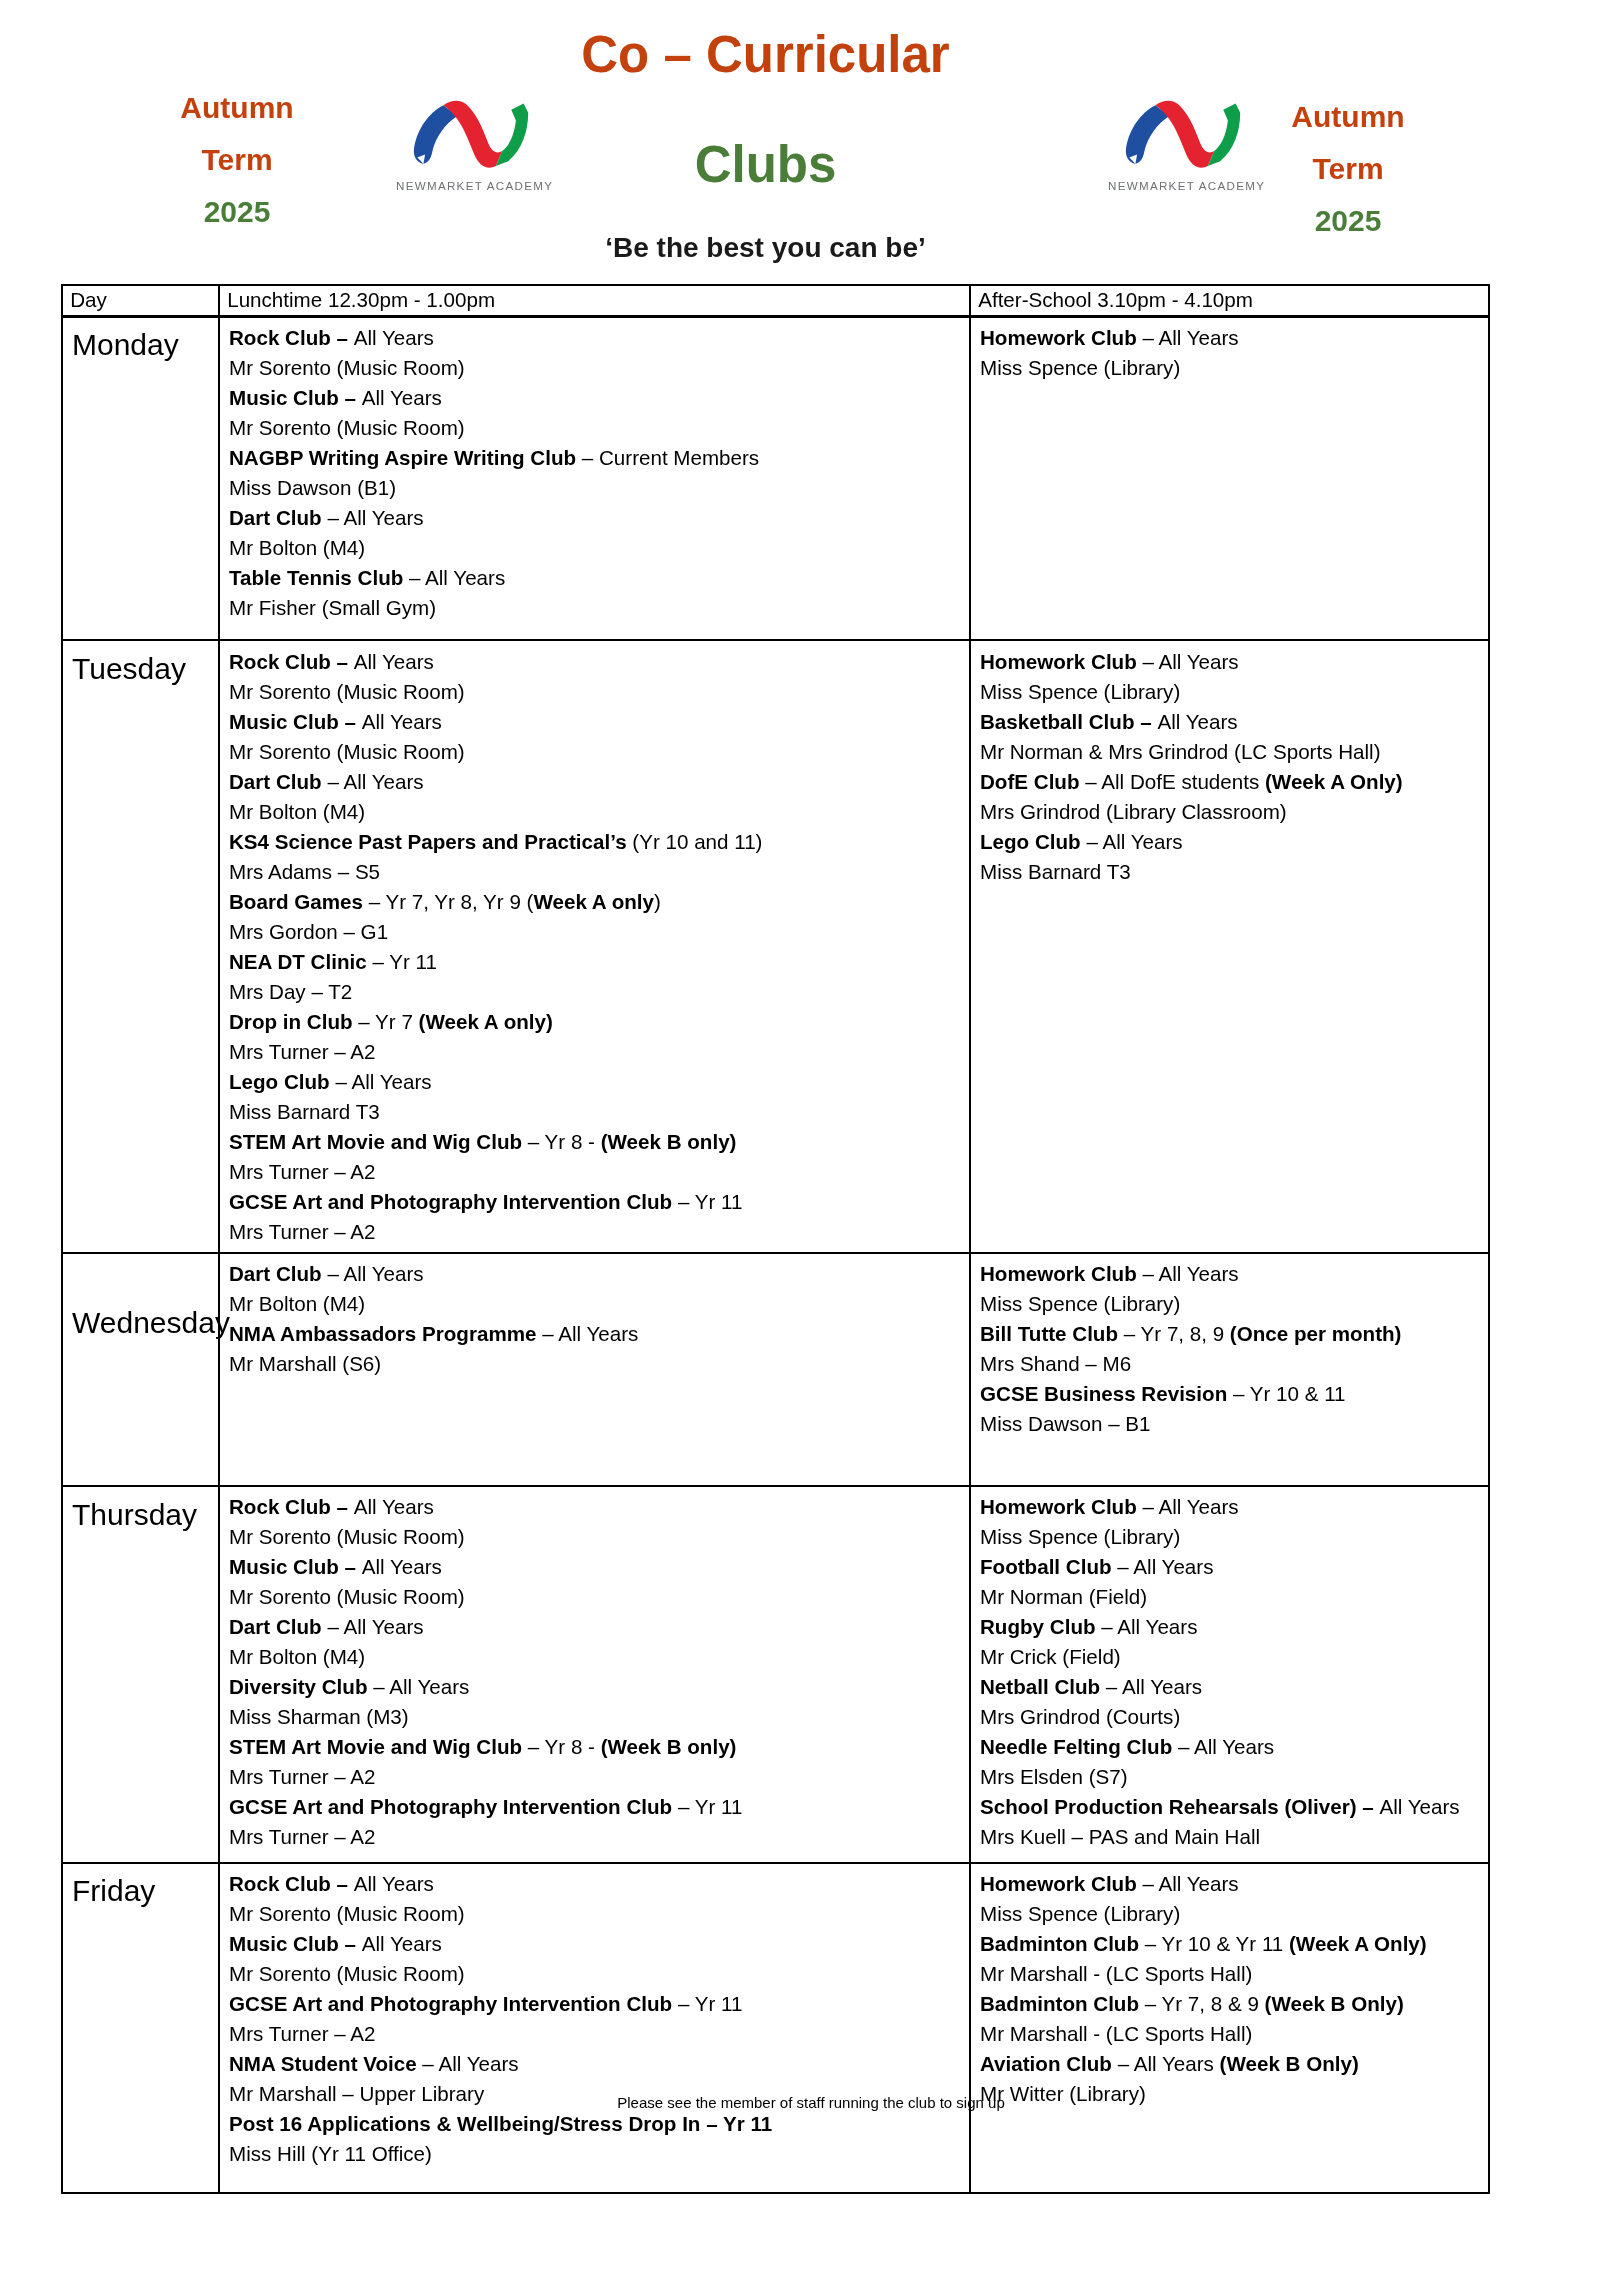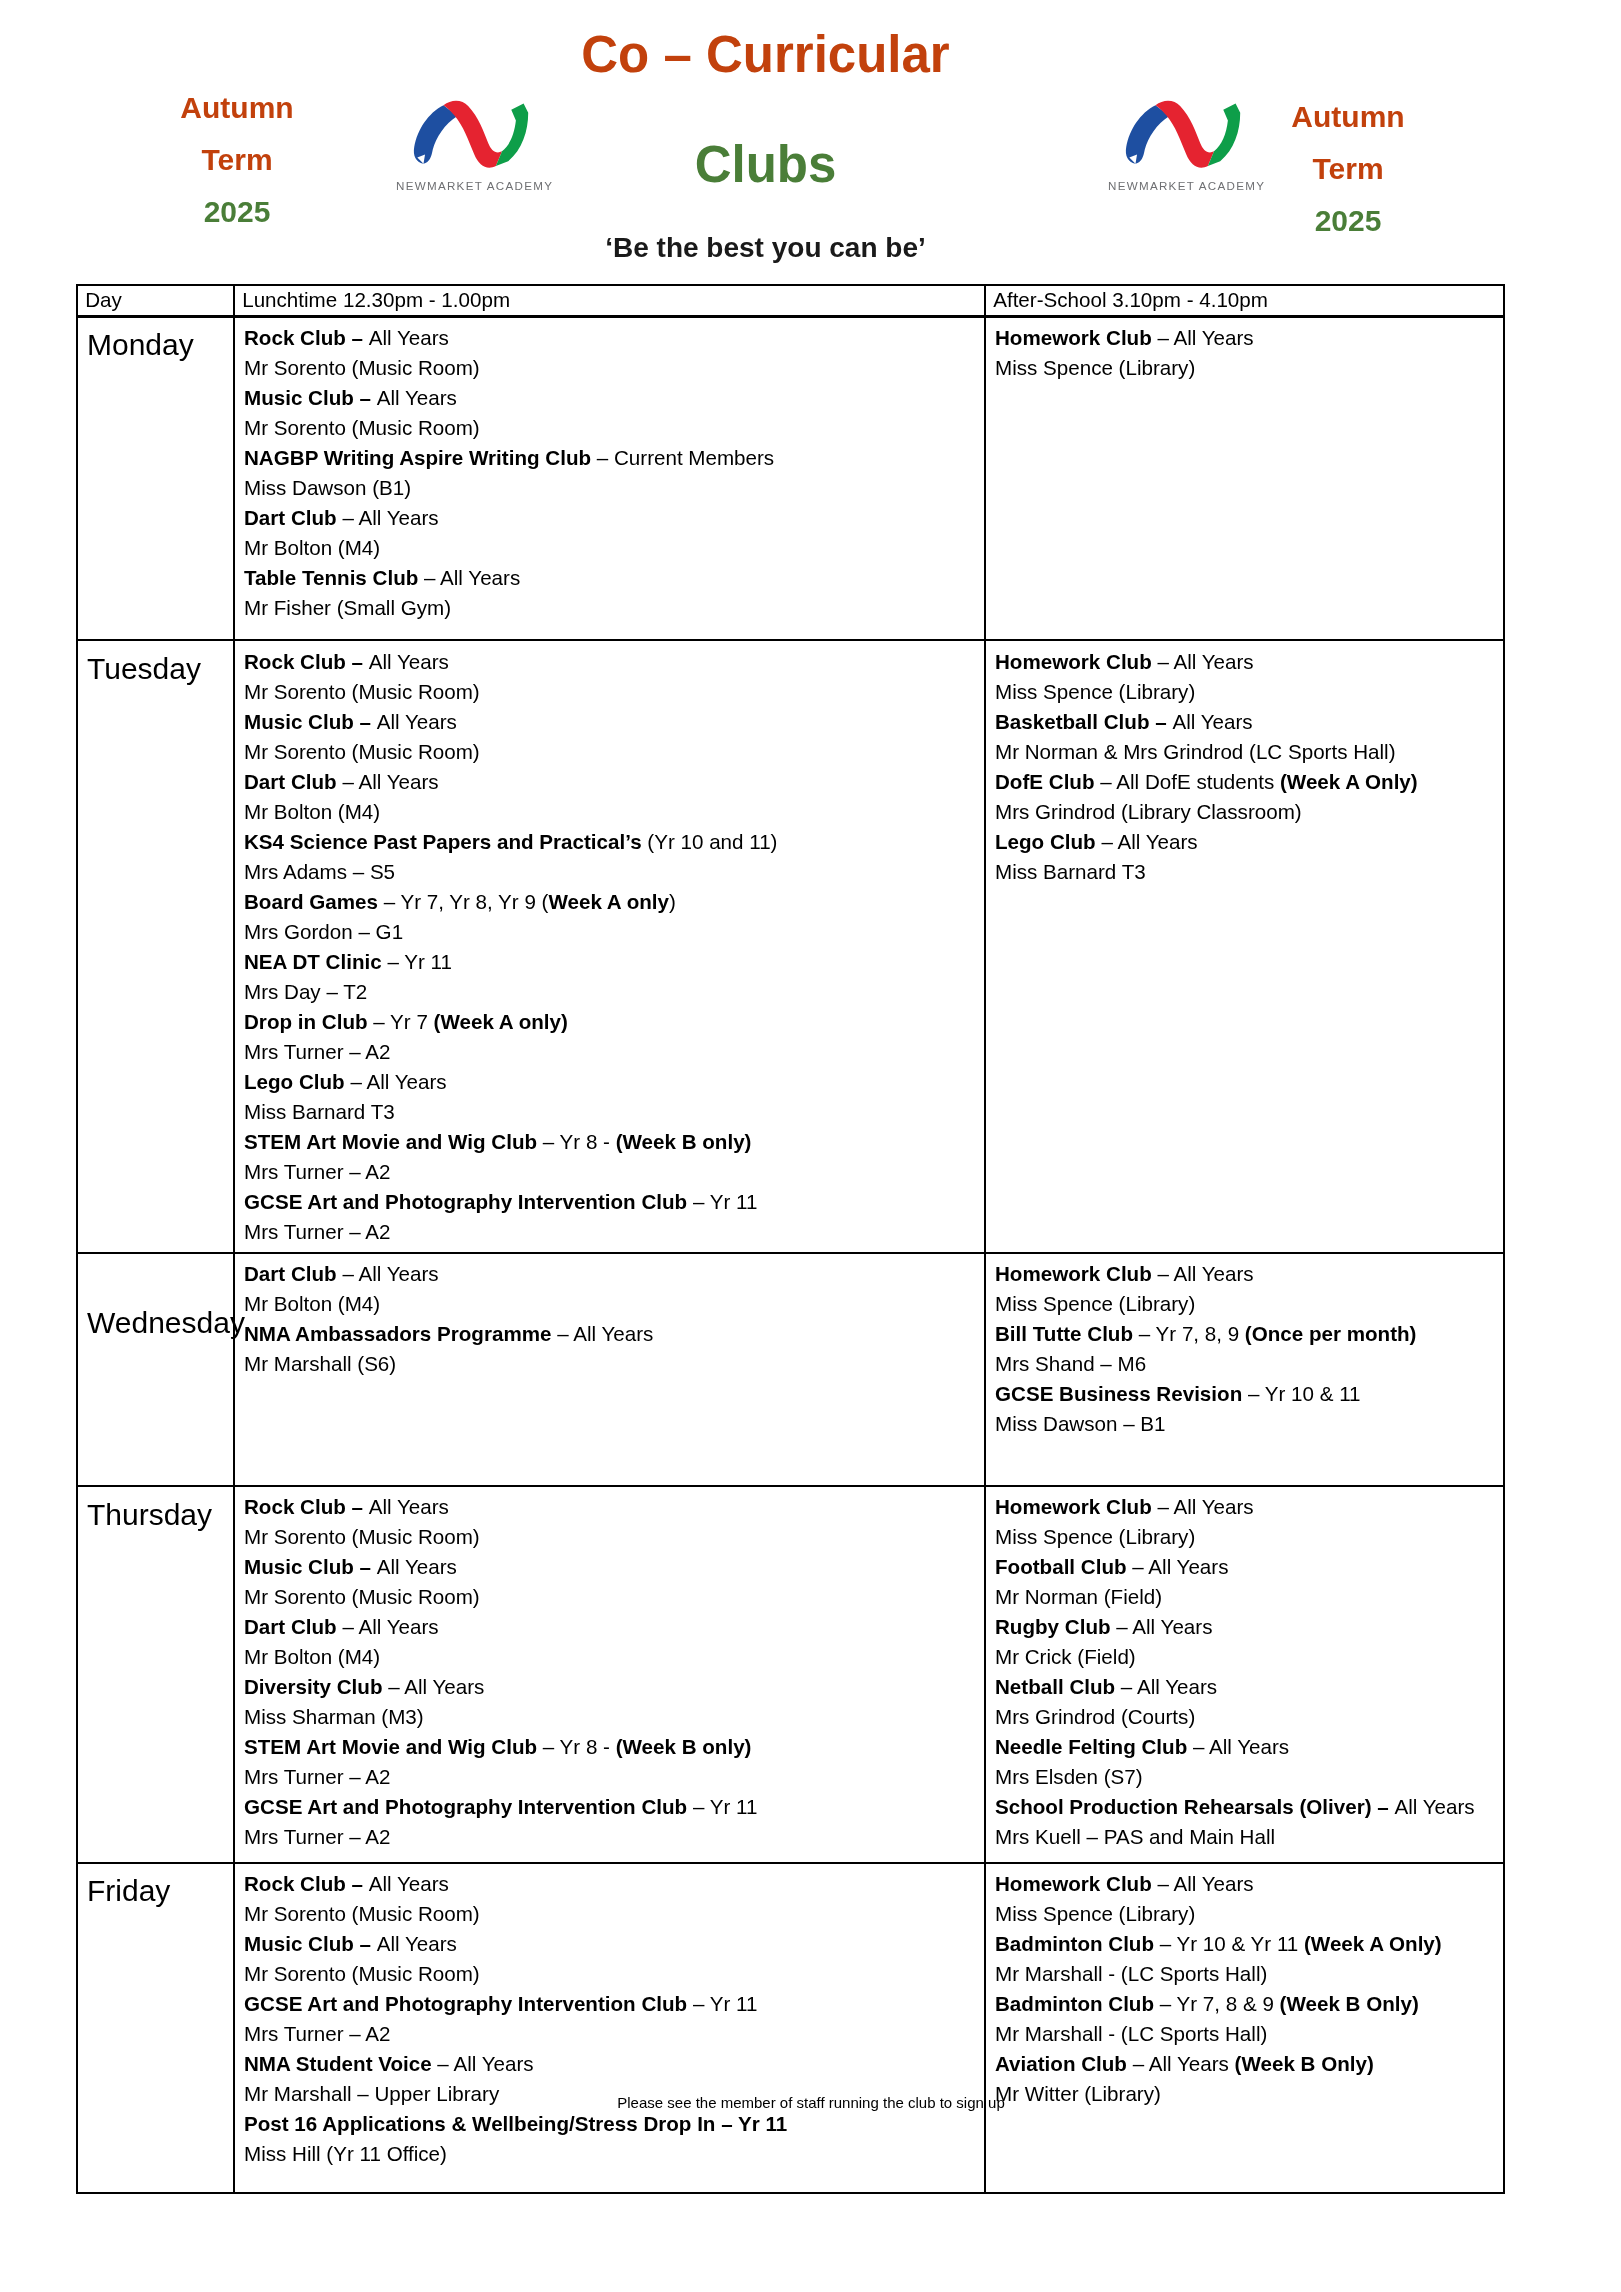--- a/index.html
+++ b/index.html
@@ -23,21 +23,21 @@
   .logo-caption{font-size:11.6px;letter-spacing:1.3px;color:#6e6f72;margin-top:2.7px;
                 white-space:nowrap;}
 
   
   .title-block{position:absolute;left:497px;top:27px;width:537px;text-align:center;}
   .title1{font-size:51px;font-weight:700;line-height:56px;}
   .title2{font-size:51px;font-weight:700;line-height:56px;margin-top:54px;}
   .tagline{font-size:28px;font-weight:700;color:#1a1a1a;margin-top:39px;}
 
   
-  table.clubs{position:absolute;left:76px;top:284px;width:1428px;
+  table.clubs{position:absolute;left:61px;top:284px;width:1428px;
               border-collapse:collapse;table-layout:fixed;
               border:2.7px solid #000;}
   table.clubs col.c-day{width:157px;}
   table.clubs col.c-lunch{width:751px;}
   table.clubs col.c-after{width:519px;}
   table.clubs th{border:2.7px solid #000;border-bottom:3.6px solid #000;
       font-weight:400;font-size:20.6px;text-align:left;padding:1.8px 7.2px;height:25px;
       white-space:nowrap;}
   table.clubs td{border:2.7px solid #000;vertical-align:top;}
   td.day-cell{font-size:30px;padding:10.7px 5.4px 0 9px;}

